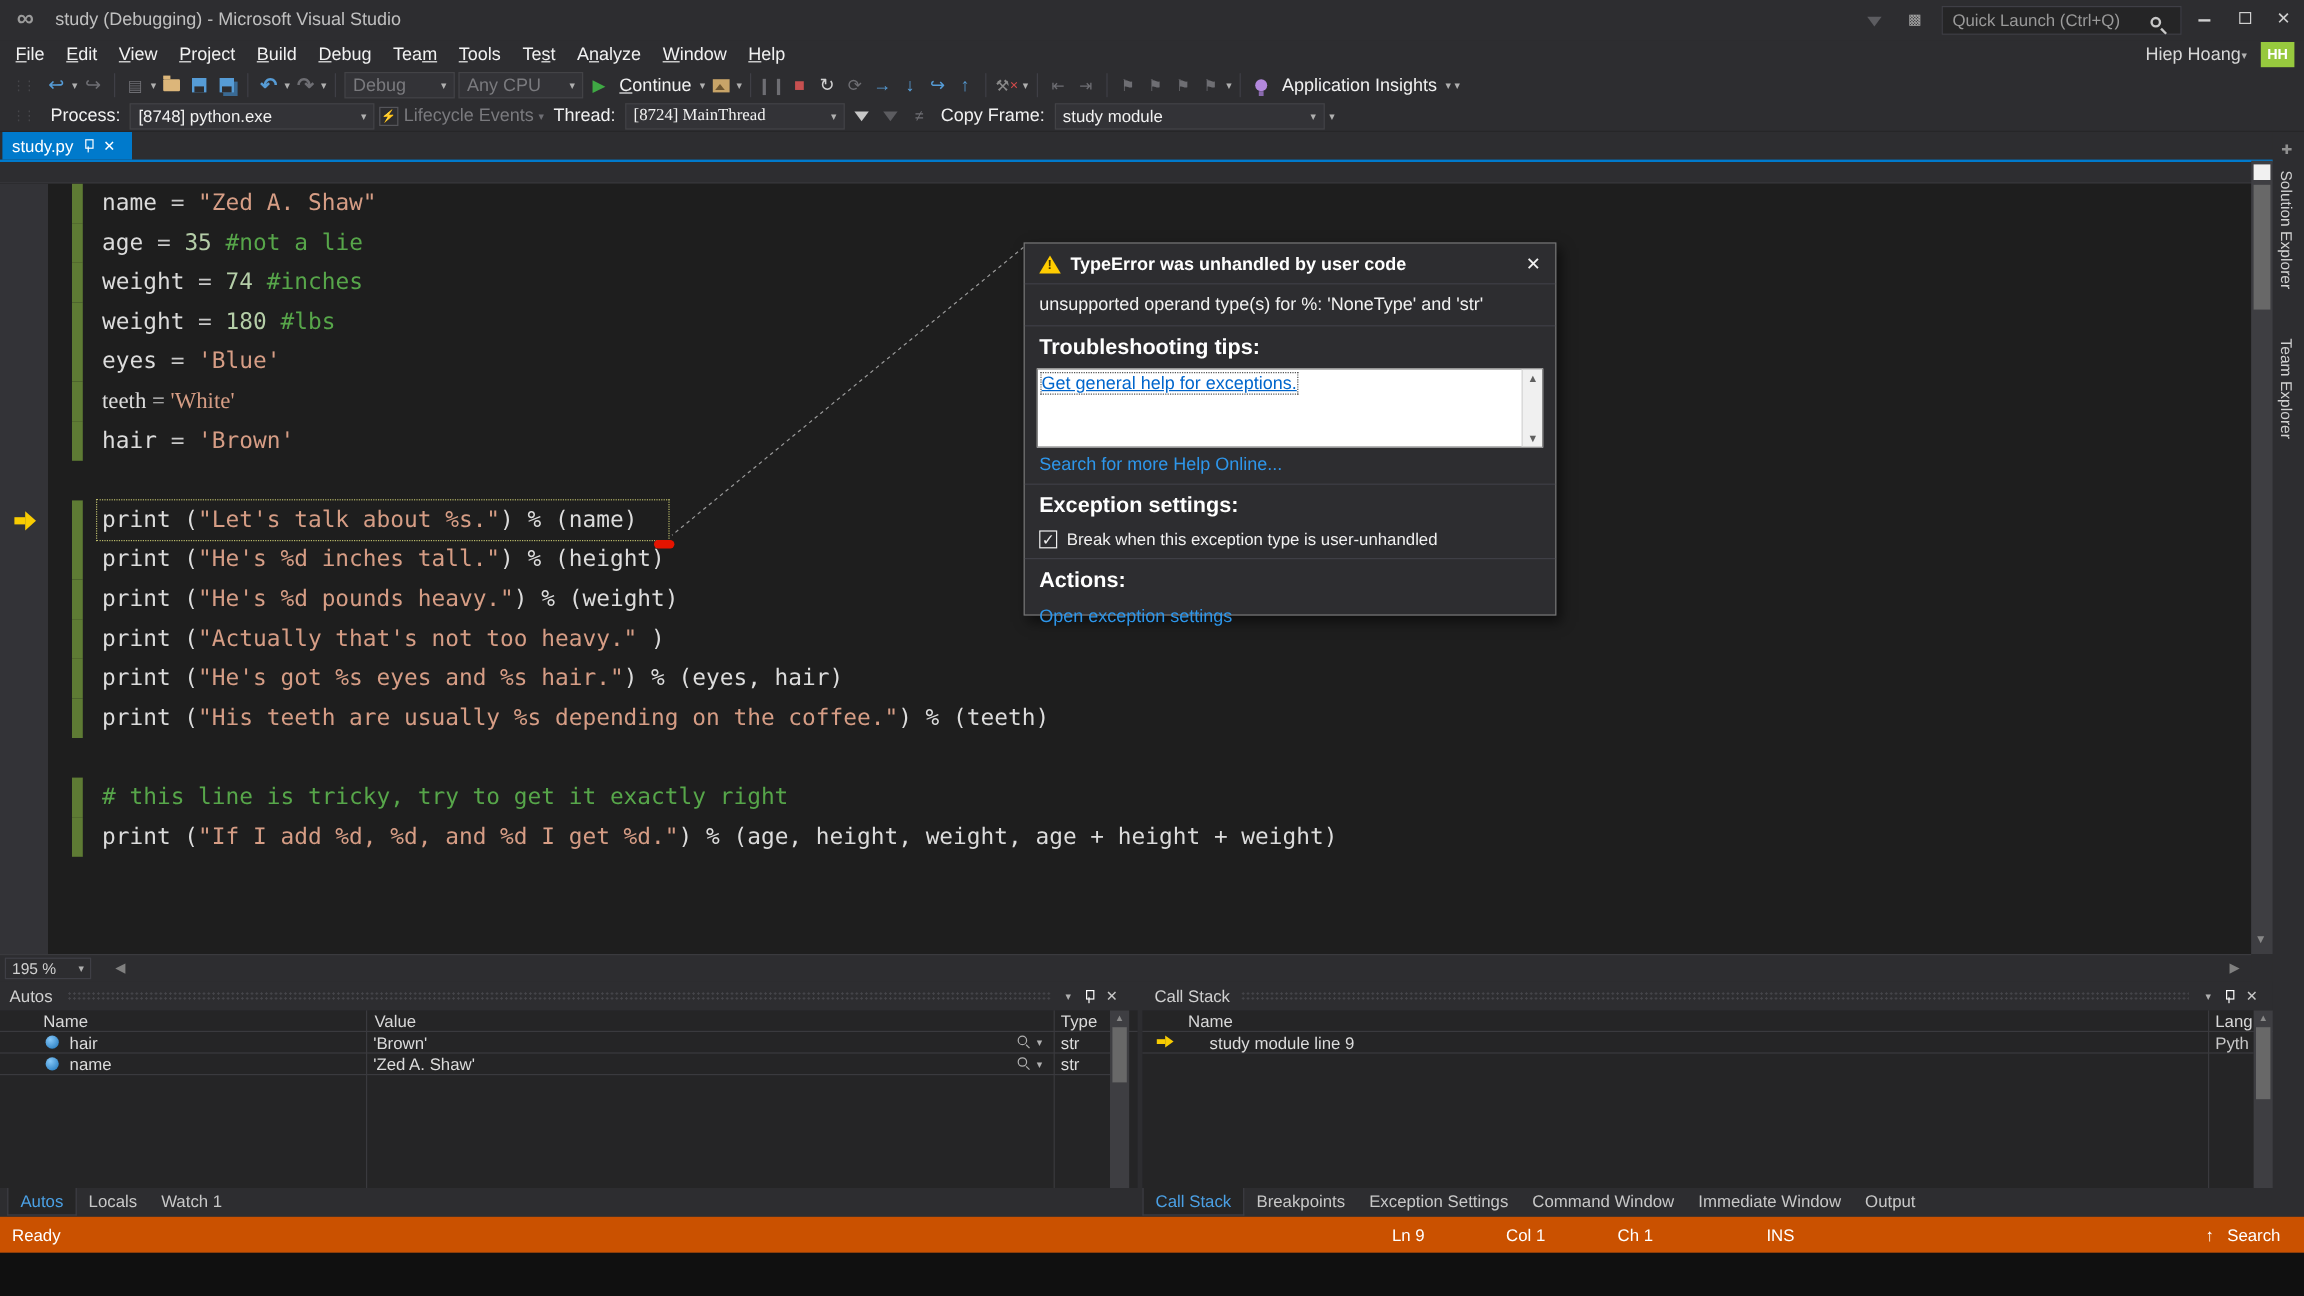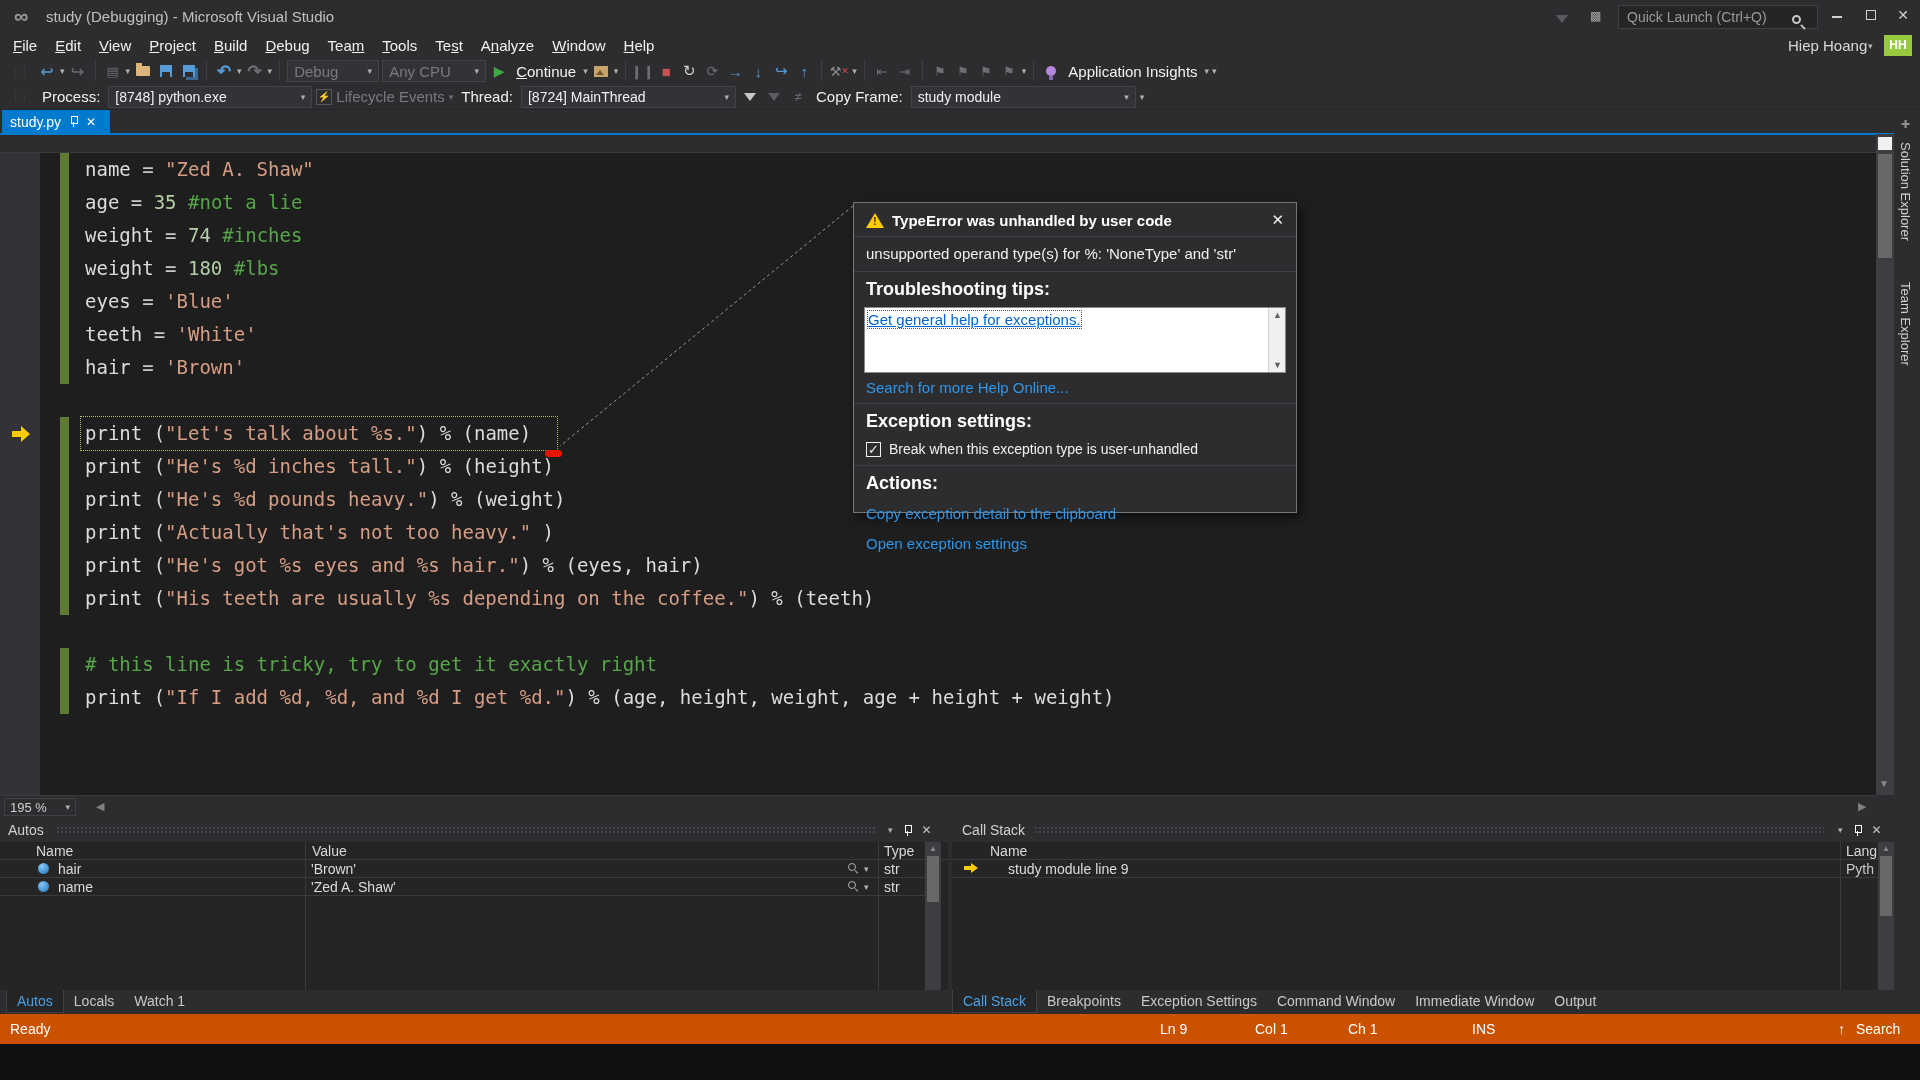--- a/index.html
+++ b/index.html
@@ -269,21 +269,21 @@
   <span class="grip">⋮⋮</span>
   <span class="lbl">Process:</span>
   <span class="combo" style="width:204px;">
     <span style="color:#f1f1f1;">[8748] python.exe</span>
       <span class="chev">▾</span>
     </span>
   <span class="tb-ico gray" style="border:1px solid #55555a;width:16px;height:16px;font-size:10px;">⚡</span>
   <span class="glabel">Lifecycle Events</span>
   <span class="chev" style="color:#6e6e73;">▾</span>
   <span class="lbl">Thread:</span>
-  <span class="combo" style="width:215px;">
+  <span class="combo" style="width:183px;font-family:Liberation Serif, serif;">
     <span style="color:#f1f1f1;">[8724] MainThread</span>
       <span class="chev">▾</span>
     </span>
   <span class="tb-ico">
       <span class="funnel"></span>
     </span>
   <span class="tb-ico">
       <span class="funnel gray2"></span>
     </span>
   <span class="tb-ico gray" style="font-size:13px;">≠</span>
@@ -315,21 +315,21 @@
       <div class="code-line" style="top: 0px;"><span class="tok-p">name</span><span class="tok-o"> = </span><span class="tok-s">"Zed A. Shaw"</span></div>
       <div class="change-bar" style="top: 33px;"></div>
       <div class="code-line" style="top: 33px;"><span class="tok-p">age</span><span class="tok-o"> = </span><span class="tok-n">35</span><span class="tok-p"> </span><span class="tok-c">#not a lie</span></div>
       <div class="change-bar" style="top: 66px;"></div>
       <div class="code-line" style="top: 66px;"><span class="tok-p">weight</span><span class="tok-o"> = </span><span class="tok-n">74</span><span class="tok-p"> </span><span class="tok-c">#inches</span></div>
       <div class="change-bar" style="top: 99px;"></div>
       <div class="code-line" style="top: 99px;"><span class="tok-p">weight</span><span class="tok-o"> = </span><span class="tok-n">180</span><span class="tok-p"> </span><span class="tok-c">#lbs</span></div>
       <div class="change-bar" style="top: 132px;"></div>
       <div class="code-line" style="top: 132px;"><span class="tok-p">eyes</span><span class="tok-o"> = </span><span class="tok-s">'Blue'</span></div>
       <div class="change-bar" style="top: 165px;"></div>
-      <div class="code-line" style="top: 165px;"><span class="tok-p">teeth</span><span class="tok-o"> = </span><span class="tok-s">'White'</span></div>
+      <div class="code-line" style="top: 165px; font-family: Liberation Serif, serif;"><span class="tok-p">teeth</span><span class="tok-o"> = </span><span class="tok-s">'White'</span></div>
       <div class="change-bar" style="top: 198px;"></div>
       <div class="code-line" style="top: 198px;"><span class="tok-p">hair</span><span class="tok-o"> = </span><span class="tok-s">'Brown'</span></div>
       <div class="code-line" style="top: 231px;"></div>
       <div class="change-bar" style="top: 264px;"></div>
       <div class="code-line" style="top: 264px;"><span class="tok-p">print (</span><span class="tok-s">"Let's talk about %s."</span><span class="tok-p">) % (name)</span></div>
       <div class="change-bar" style="top: 297px;"></div>
       <div class="code-line" style="top: 297px;"><span class="tok-p">print (</span><span class="tok-s">"He's %d inches tall."</span><span class="tok-p">) % (height)</span></div>
       <div class="change-bar" style="top: 330px;"></div>
       <div class="code-line" style="top: 330px;"><span class="tok-p">print (</span><span class="tok-s">"He's %d pounds heavy."</span><span class="tok-p">) % (weight)</span></div>
       <div class="change-bar" style="top: 363px;"></div>
@@ -506,15 +506,14 @@
   </div>
   <div class="ep-link">Search for more Help Online...</div>
   <div class="ep-div"></div>
   <div class="ep-bold">Exception settings:</div>
   <div id="ep-cbrow">
     <span id="ep-cb">✓</span>
     <span id="ep-cb-label">Break when this exception type is user-unhandled</span>
   </div>
   <div class="ep-div"></div>
   <div class="ep-bold">Actions:</div>
-  <div class="ep-link">Copy exception detail to the clipboard</div>
   <div class="ep-link">Open exception settings</div>
 </div>
 
 </body></html>

